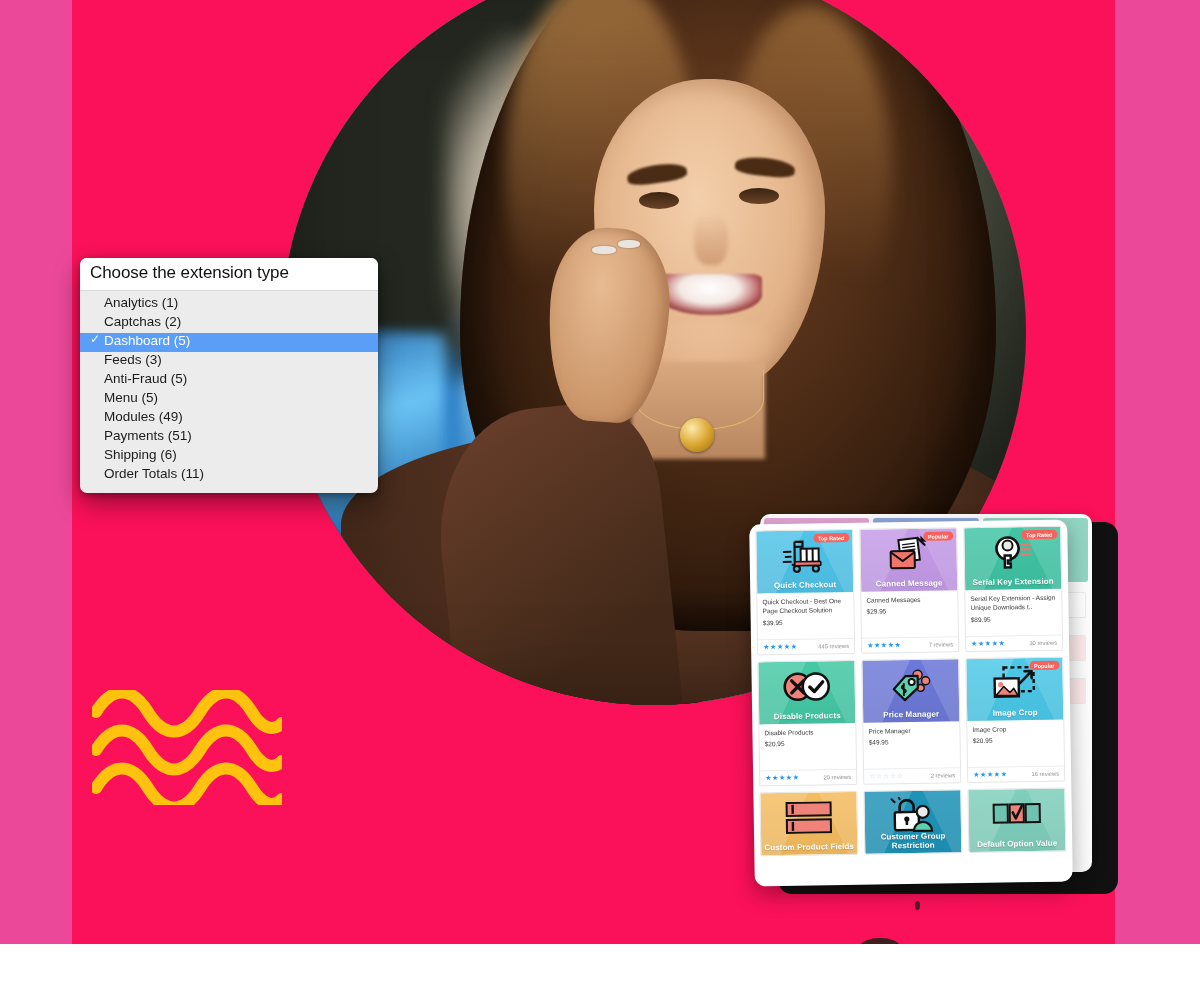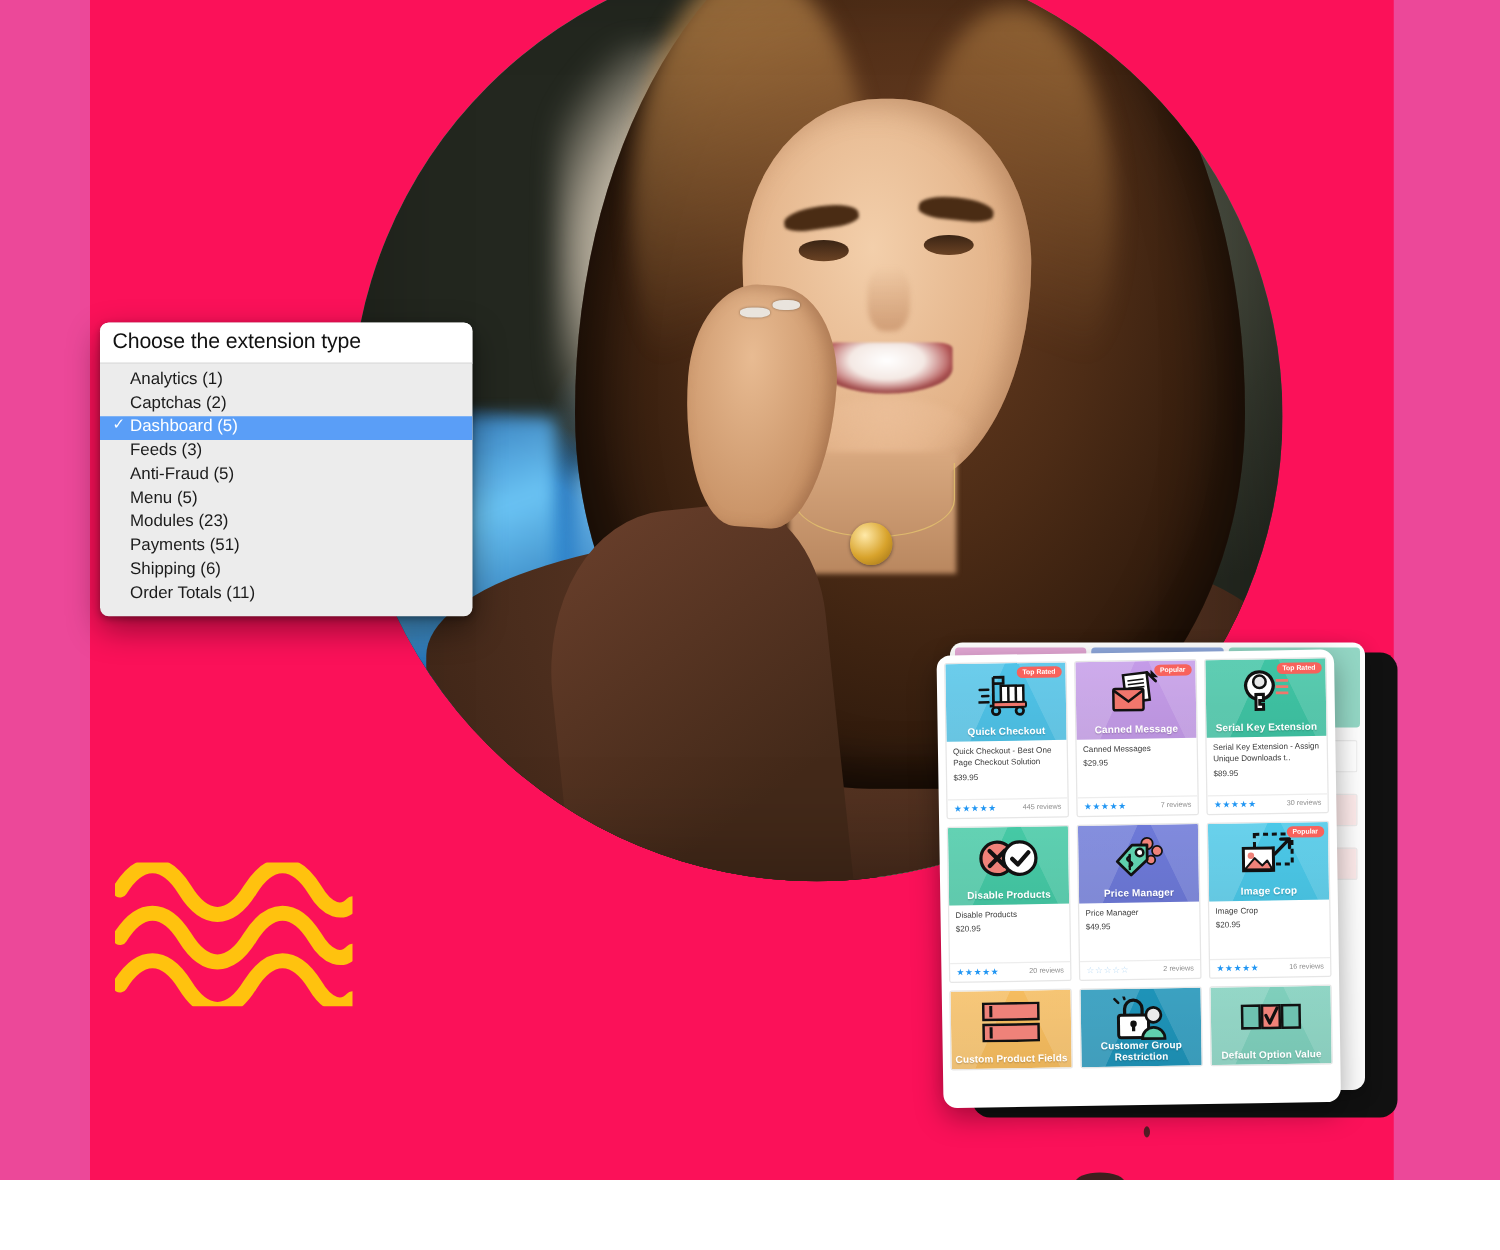--- a/index.html
+++ b/index.html
@@ -239,21 +239,21 @@
         <div class="dd-item">
           <span class="dd-check"></span>
           <span>Anti-Fraud (5)</span>
         </div>
         <div class="dd-item">
           <span class="dd-check"></span>
           <span>Menu (5)</span>
         </div>
         <div class="dd-item">
           <span class="dd-check"></span>
-          <span>Modules (23)</span>
+          <span>Modules (49)</span>
         </div>
         <div class="dd-item">
           <span class="dd-check"></span>
           <span>Payments (51)</span>
         </div>
         <div class="dd-item">
           <span class="dd-check"></span>
           <span>Shipping (6)</span>
         </div>
         <div class="dd-item">

